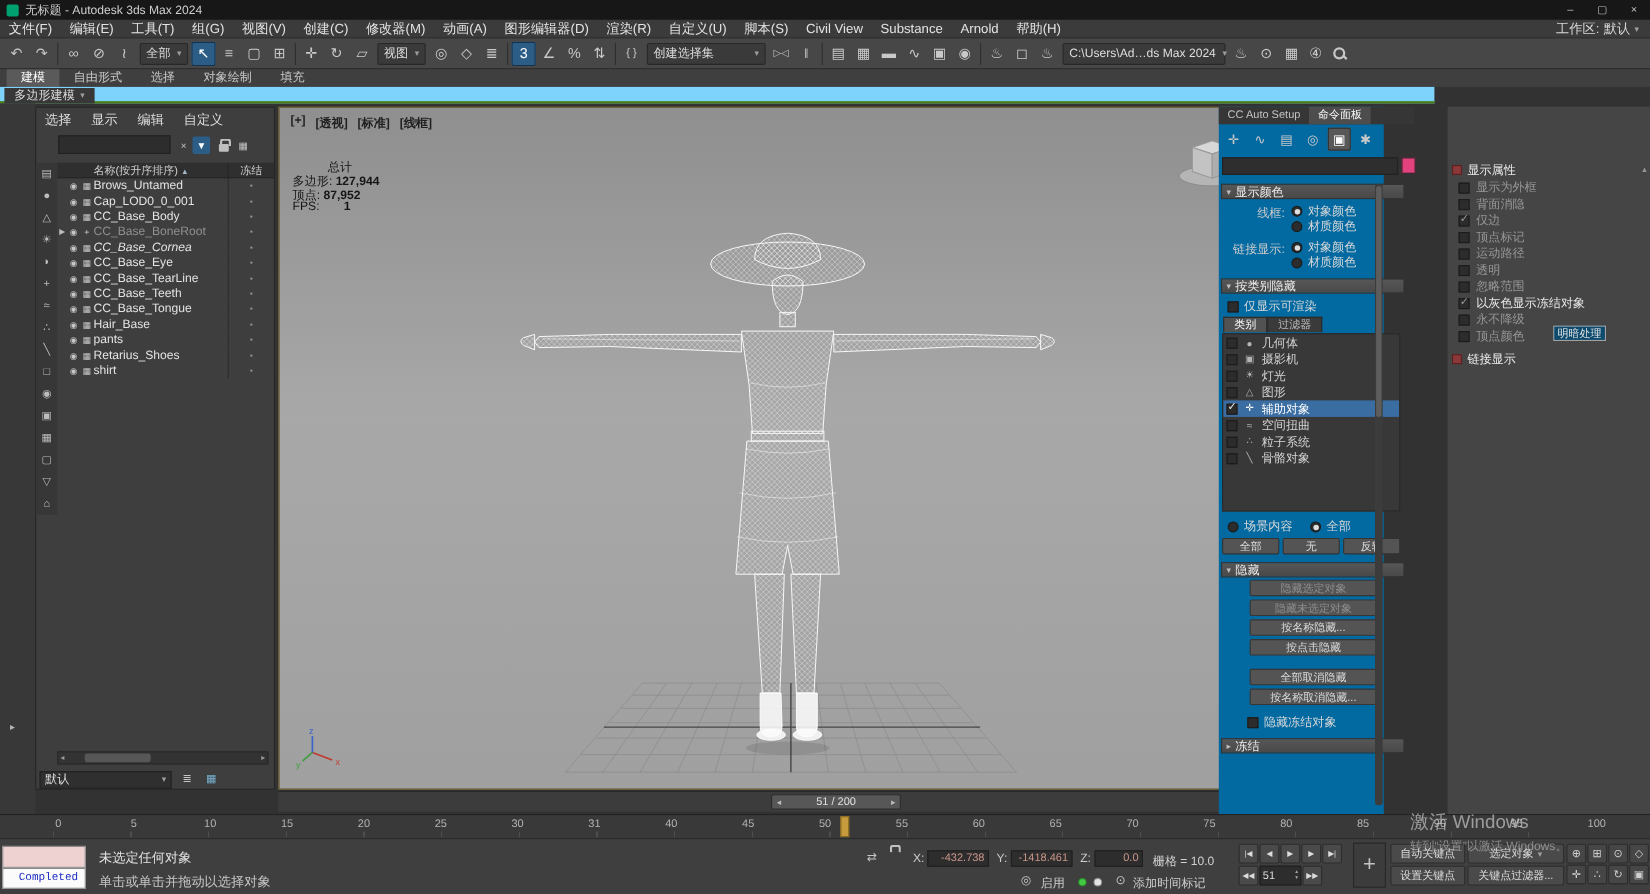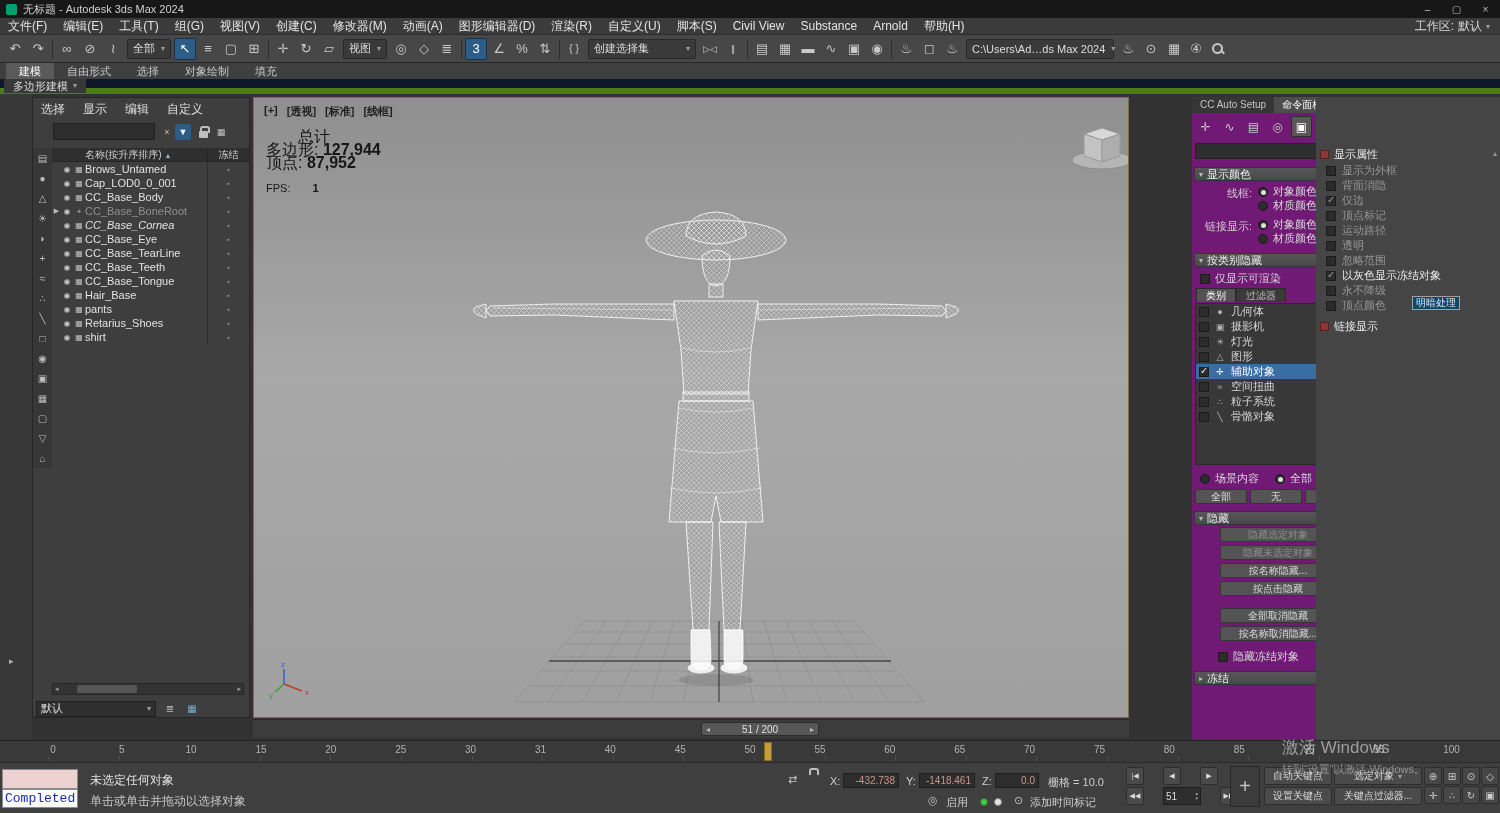--- a/index.html
+++ b/index.html
@@ -33,21 +33,21 @@
 .tb-dd{height:20px;background:#3a3a3a;border:1px solid #282828;border-radius:2px;display:flex;align-items:center;padding:0 5px;font-size:11px;color:#dedede;margin:0 3px;white-space:nowrap}
 .tb-dd .caret{margin-left:6px}
 .mag{position:relative;width:14px;height:14px}
 .mag::before{content:"";position:absolute;left:1px;top:1px;width:7px;height:7px;border:2px solid #c8c8c8;border-radius:50%}
 .mag::after{content:"";position:absolute;left:9px;top:9px;width:5px;height:2px;background:#c8c8c8;transform:rotate(45deg)}
 
 
 #ribbon{position:absolute;left:0;top:63px;width:1500px;height:16px;background:#3f3f3f;display:flex;padding-left:6px}
 .ribbon-tab{padding:0 13px;font-size:11px;line-height:16px;color:#c9c9c9}
 .ribbon-tab.active{background:#5a5a5a;color:#fff}
-#ribbon2{position:absolute;left:0;top:79px;width:1500px;height:15px;background:#0f172a;border-bottom:6px solid #4d7c0f}
+#ribbon2{position:absolute;left:0;top:79px;width:1304px;height:15px;background:#7dd3fc;border-bottom:2px solid #4d7c0f}
 #ribbon2 .sub{display:inline-flex;align-items:center;gap:5px;padding:0 9px;margin-left:4px;font-size:11px;line-height:14px;background:#383838;color:#dcdcdc}
 
 
 #left-strip{position:absolute;left:0;top:94px;width:32px;height:646px;background:#383838}
 #panel-handle{position:absolute;left:9px;top:562px;color:#b5b5b5;font-size:9px}
 
 
 #explorer{position:absolute;left:32px;top:97px;width:218px;height:621px;background:#3e3e3e;border:1px solid #262626}
 #exp-menu{position:absolute;left:8px;top:3px;display:flex;gap:18px;font-size:12px;color:#dedede}
 #exp-search{position:absolute;left:20px;top:25px;width:102px;height:17px;background:#2d2d2d;border:1px solid #202020;color:#ddd;font-size:11px;padding:0 3px}
@@ -71,29 +71,29 @@
 #exp-bottom{position:absolute;left:3px;top:602px;width:212px;height:17px;display:flex;align-items:center;gap:6px}
 #exp-preset{width:120px;height:16px;background:#2f2f2f;border:1px solid #222;display:flex;align-items:center;justify-content:space-between;padding:0 4px;font-size:11px;color:#ddd}
 .exp-bicon{width:16px;height:16px;font-size:10px;color:#c4c4c4;display:flex;align-items:center;justify-content:center}
 .teal{color:#7ab3d4}
 
 
 #viewport{position:absolute;left:253px;top:97px;width:876px;height:621px;border:1px solid #7d6c3c;background:linear-gradient(180deg,#8f8f8f 0%,#a8a8a8 45%,#a0a0a0 100%);overflow:hidden}
 #vp-svg{position:absolute;left:0;top:0}
 #vp-labels{position:absolute;left:10px;top:6px;display:flex;gap:9px;font-size:11px;font-weight:bold;color:#1f1f1f}
 #vp-funnel{position:absolute;left:120px;top:8px;font-size:8px;color:#4a4a4a}
-#vp-stats{position:absolute;left:12px;top:32px;font-size:16px;line-height:13px;color:#161616}
+#vp-stats{position:absolute;left:12px;top:48px;font-size:11px;line-height:13px;color:#161616}
 #vp-fps{position:absolute;left:12px;top:84px;font-size:11px;color:#161616}
 
 #timeslider{position:absolute;left:253px;top:719px;width:876px;height:19px;background:#3c3c3c;border-top:1px solid #292929}
 #ts-btn{position:absolute;left:calc(58% - 60px);top:2px;width:118px;height:14px;background:#575757;border:1px solid #2c2c2c;border-radius:2px;display:flex;align-items:center;justify-content:space-between;padding:0 4px;font-size:10px;color:#e0e0e0}
 #ts-btn .caret{font-size:8px;color:#bdbdbd}
 
 
-#cmdpanel{position:absolute;left:1192px;top:97px;width:150px;height:643px;background:#701a75}
+#cmdpanel{position:absolute;left:1108px;top:97px;width:150px;height:643px;background:#0369a1}
 #cp-tabs{position:absolute;left:0;top:0;width:178px;height:16px;background:#363636;display:flex}
 .cp-tab{padding:0 8px;font-size:10px;line-height:16px;color:#c4c4c4;white-space:nowrap}
 .cp-tab.active{background:#4d4d4d;color:#fff}
 #cp-icons{position:absolute;left:3px;top:19px;display:flex;gap:3px}
 .cp-icon{width:21px;height:21px;color:#c9c9c9;font-size:12px;display:flex;align-items:center;justify-content:center;border-radius:2px}
 .cp-icon.active{background:#585858;box-shadow:inset 0 0 0 1px #2d2d2d;color:#fff}
 #cp-name{position:absolute;left:3px;top:46px;width:160px;height:16px;background:#2e2e2e;border:1px solid #222}
 #cp-swatch{position:absolute;left:166px;top:46px;width:13px;height:15px;background:#e2437e;border:1px solid #222}
 .ro{position:absolute;left:2px;width:167px;height:14px;background:linear-gradient(#575757,#494949);border:1px solid #333;color:#ededed;font-size:11px;display:flex;align-items:center;padding-left:4px;gap:4px}
 .ro .arr{font-size:8px;color:#bdbdbd}
@@ -133,28 +133,28 @@
 #timeline{position:absolute;left:0;top:740px;width:1500px;height:23px;background:#393939;border-top:1px solid #222;border-bottom:1px solid #2a2a2a}
 #tl-track{position:absolute;left:48px;right:40px;top:0;bottom:0}
 #tl-labels{display:flex;justify-content:space-between;padding-top:3px;font-size:10px;color:#b2b2b2}
 #tl-labels span{min-width:10px;text-align:center}
 #tl-ticks{position:absolute;left:0;right:0;bottom:1px;height:5px;background:repeating-linear-gradient(90deg,#4e4e4e 0,#4e4e4e 1px,transparent 1px,transparent 5%)}
 #playhead{position:absolute;left:calc(51% - 4px);top:1px;width:8px;height:19px;background:#c79a3c;border:1px solid #8a6a20}
 
 
 #statusbar{position:absolute;left:0;top:763px;width:1500px;height:50px;background:#3f3f3f}
 #lst-pink{position:absolute;left:2px;top:6px;width:76px;height:20px;background:#eed2d2;border:1px solid #8a8a8a}
-#lst-white{position:absolute;left:2px;top:26px;width:76px;height:19px;background:#fbfbfb;border:1px solid #8a8a8a;color:#1b2bc0;font-family:"Liberation Mono","DejaVu Sans Mono",monospace;font-size:13px;line-height:17px;padding-left:2px}
+#lst-white{position:absolute;left:2px;top:26px;width:76px;height:19px;background:#fbfbfb;border:1px solid #8a8a8a;color:#1b2bc0;font-family:"Liberation Mono","DejaVu Sans Mono",monospace;font-size:10px;line-height:17px;padding-left:14px}
 #st1{position:absolute;left:90px;top:9px;font-size:12px;color:#e2e2e2}
 #st2{position:absolute;left:90px;top:30px;font-size:12px;color:#c6c6c6}
 .st-icon{position:absolute;color:#c4c4c4;font-size:11px}
 .coord-label{position:absolute;font-size:11px;color:#cfcfcf}
 .coord{position:absolute;height:15px;background:#2d2d2d;border:1px solid #1e1e1e;font-size:10px;color:#c9958a;display:flex;align-items:center;justify-content:flex-end;padding-right:3px}
 .dot{position:absolute;width:8px;height:8px;border-radius:50%}
-#transport,#transport2{position:absolute;display:flex;gap:19px}
+#transport,#transport2{position:absolute;display:flex;gap:1px}
 .pb{width:18px;height:18px;background:#4a4a4a;border:1px solid #2d2d2d;color:#dcdcdc;font-size:7px;display:flex;align-items:center;justify-content:center;border-radius:2px;white-space:nowrap}
 #frame-field{width:38px;height:18px;background:#2d2d2d;border:1px solid #1e1e1e;display:flex;align-items:center;justify-content:space-between;padding:0 2px;font-size:10px;color:#ddd}
 .spin{display:flex;flex-direction:column;font-size:5px;color:#aaa;line-height:5px}
 #plus-btn{position:absolute;left:1230px;top:3px;width:30px;height:41px;background:#3c3c3c;border:1px solid #272727;color:#c3c3c3;font-size:20px;display:flex;align-items:center;justify-content:center}
 #keys{position:absolute;left:1264px;top:4px;display:grid;grid-template-columns:68px 88px;grid-gap:2px}
 .key-btn{height:18px;background:#4a4a4a;border:1px solid #2d2d2d;border-radius:2px;font-size:10px;color:#dcdcdc;display:flex;align-items:center;justify-content:center;gap:4px;white-space:nowrap}
 #nav-icons{position:absolute;left:1424px;top:4px;width:78px;display:flex;flex-wrap:wrap;gap:1px}
 .nav-icon{width:18px;height:18px;background:#464646;border:1px solid #2d2d2d;border-radius:2px;color:#cfcfcf;font-size:10px;display:flex;align-items:center;justify-content:center}
 
 

